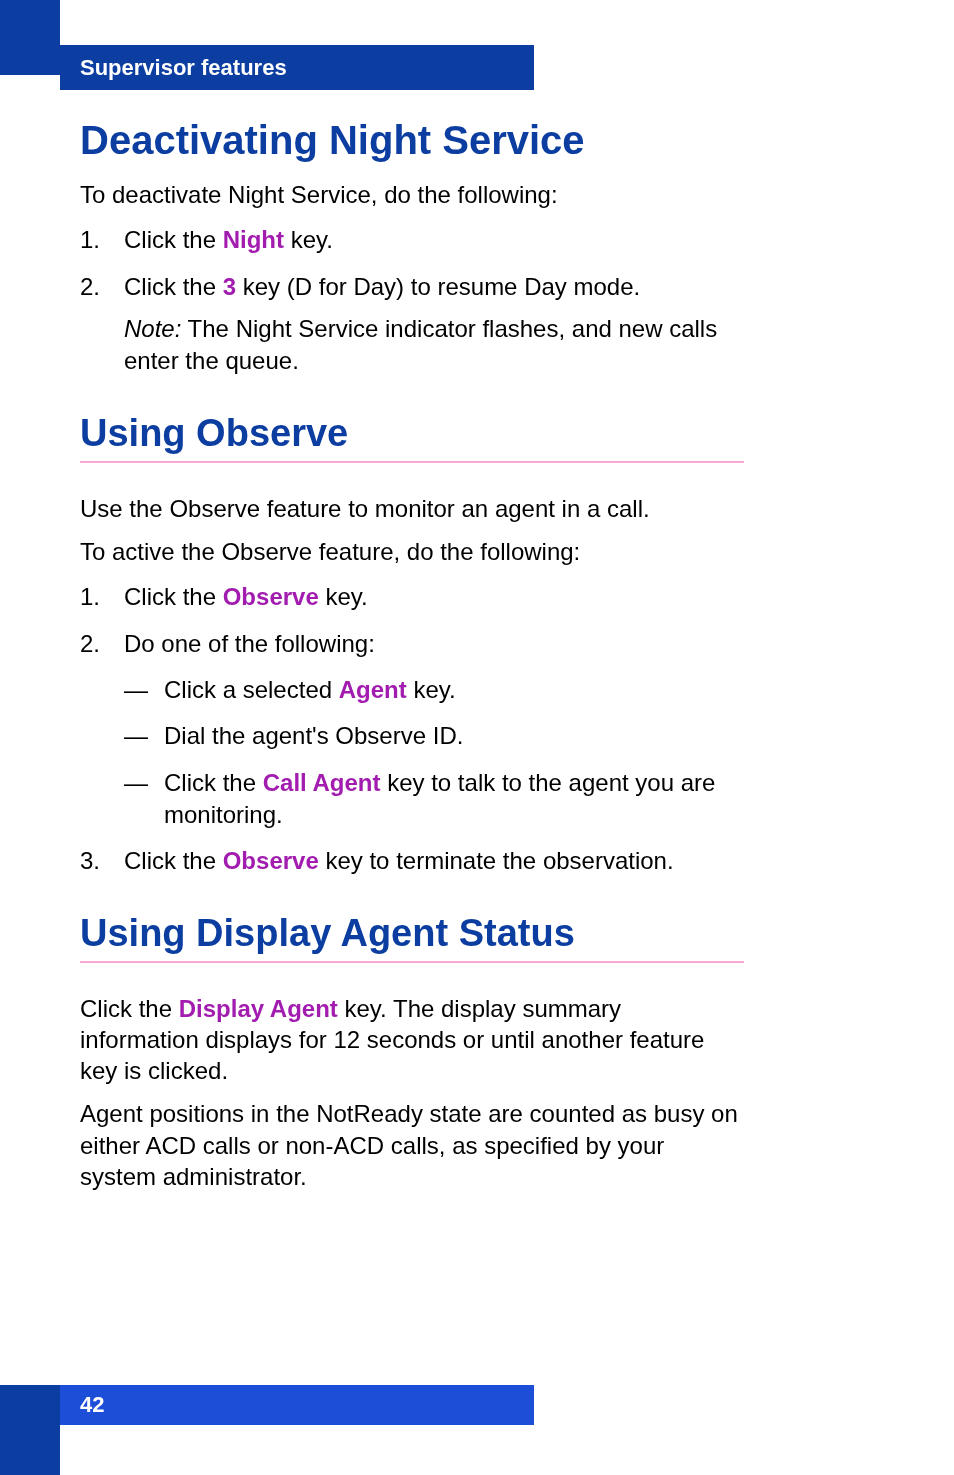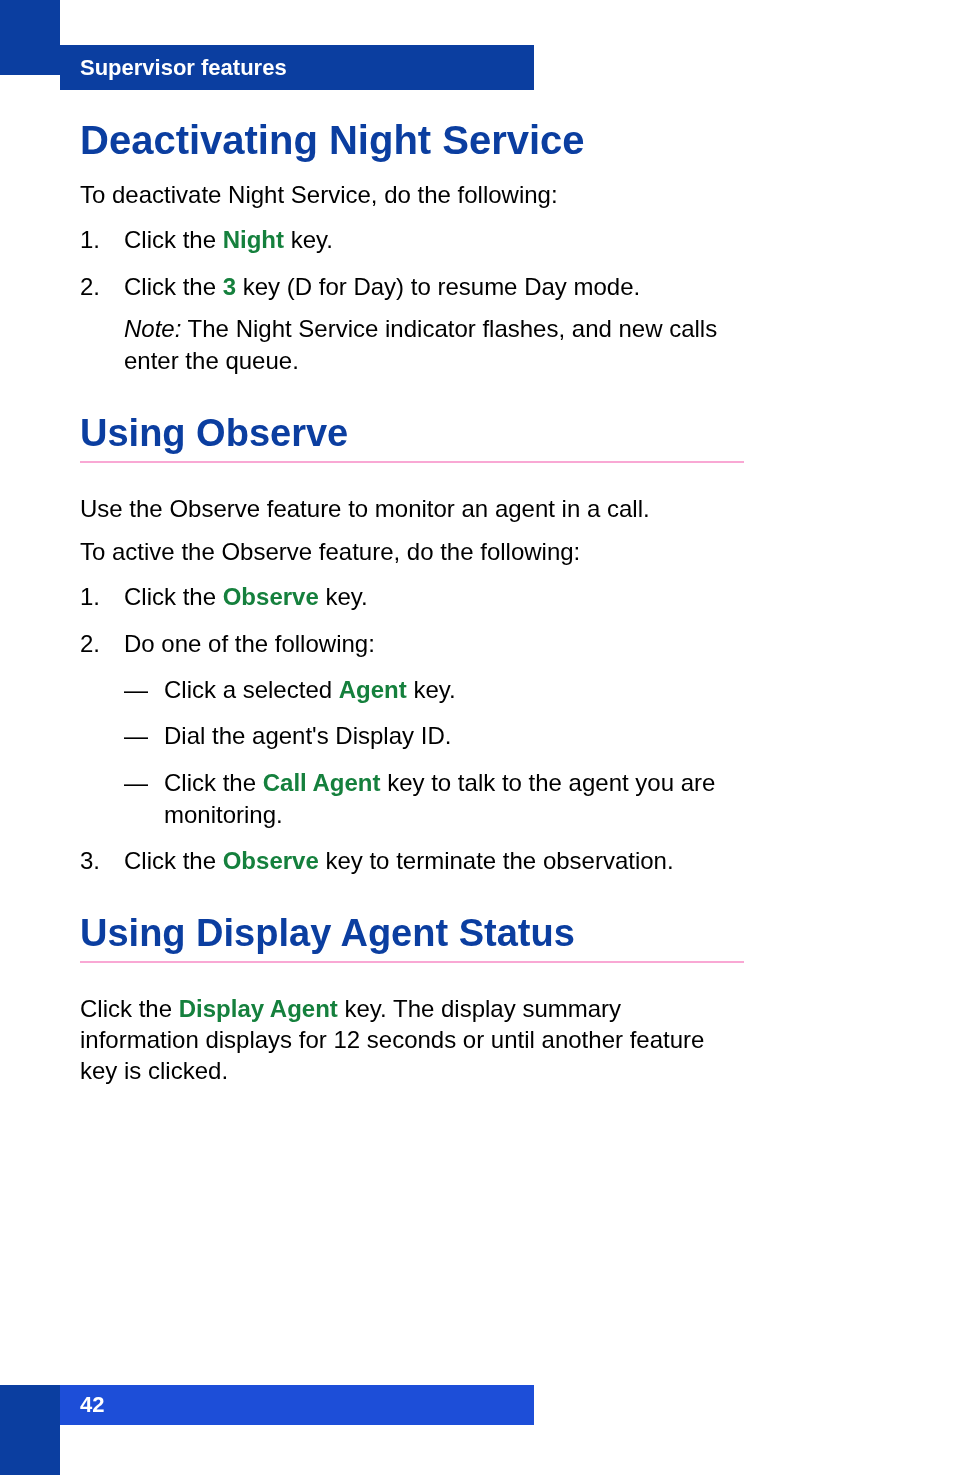--- a/index.html
+++ b/index.html
@@ -100,21 +100,21 @@
     padding-left: 40px;
     position: relative;
   }
   ul.dash-list > li::before {
     content: "—";
     position: absolute;
     left: 0;
     top: 0;
   }
   .kw {
-    color: #15803d;
+    color: #a21caf;
     font-weight: 700;
   }
   .bold-ital {
     font-weight: 400;
     font-style: italic;
   }
   .footer-spine {
     position: absolute;
     left: 0;
     bottom: 0;
@@ -169,35 +169,36 @@
     <ol class="main-list">
       <li>
         <span>Click the </span><span class="kw">Observe</span><span> key.</span>
       </li>
       <li>
         <span>Do one of the following:</span>
         <ul class="dash-list">
           <li>
             <span>Click a selected </span><span class="kw">Agent</span><span> key.</span>
           </li>
-          <li>Dial the agent's Display ID.</li>
+          <li>Dial the agent's Observe ID.</li>
           <li>
             <span>Click the </span><span class="kw">Call Agent</span><span> key to talk to the agent you are monitoring.</span>
           </li>
         </ul>
       </li>
       <li>
         <span>Click the </span><span class="kw">Observe</span><span> key to terminate the observation.</span>
       </li>
     </ol>
 
     <div class="h2-blue">Using Display Agent Status</div>
     <div class="para">
       <span>Click the </span><span class="kw">Display Agent</span><span> key. The display summary information displays for 12 seconds or until another feature key is clicked.</span>
     </div>
+    <div class="para">Agent positions in the NotReady state are counted as busy on either ACD calls or non-ACD calls, as specified by your system administrator.</div>
 
   </div>
 
   <div class="footer-spine"></div>
   <div class="footer-bar">
     <span>42</span>
   </div>
 
 </div>
 

